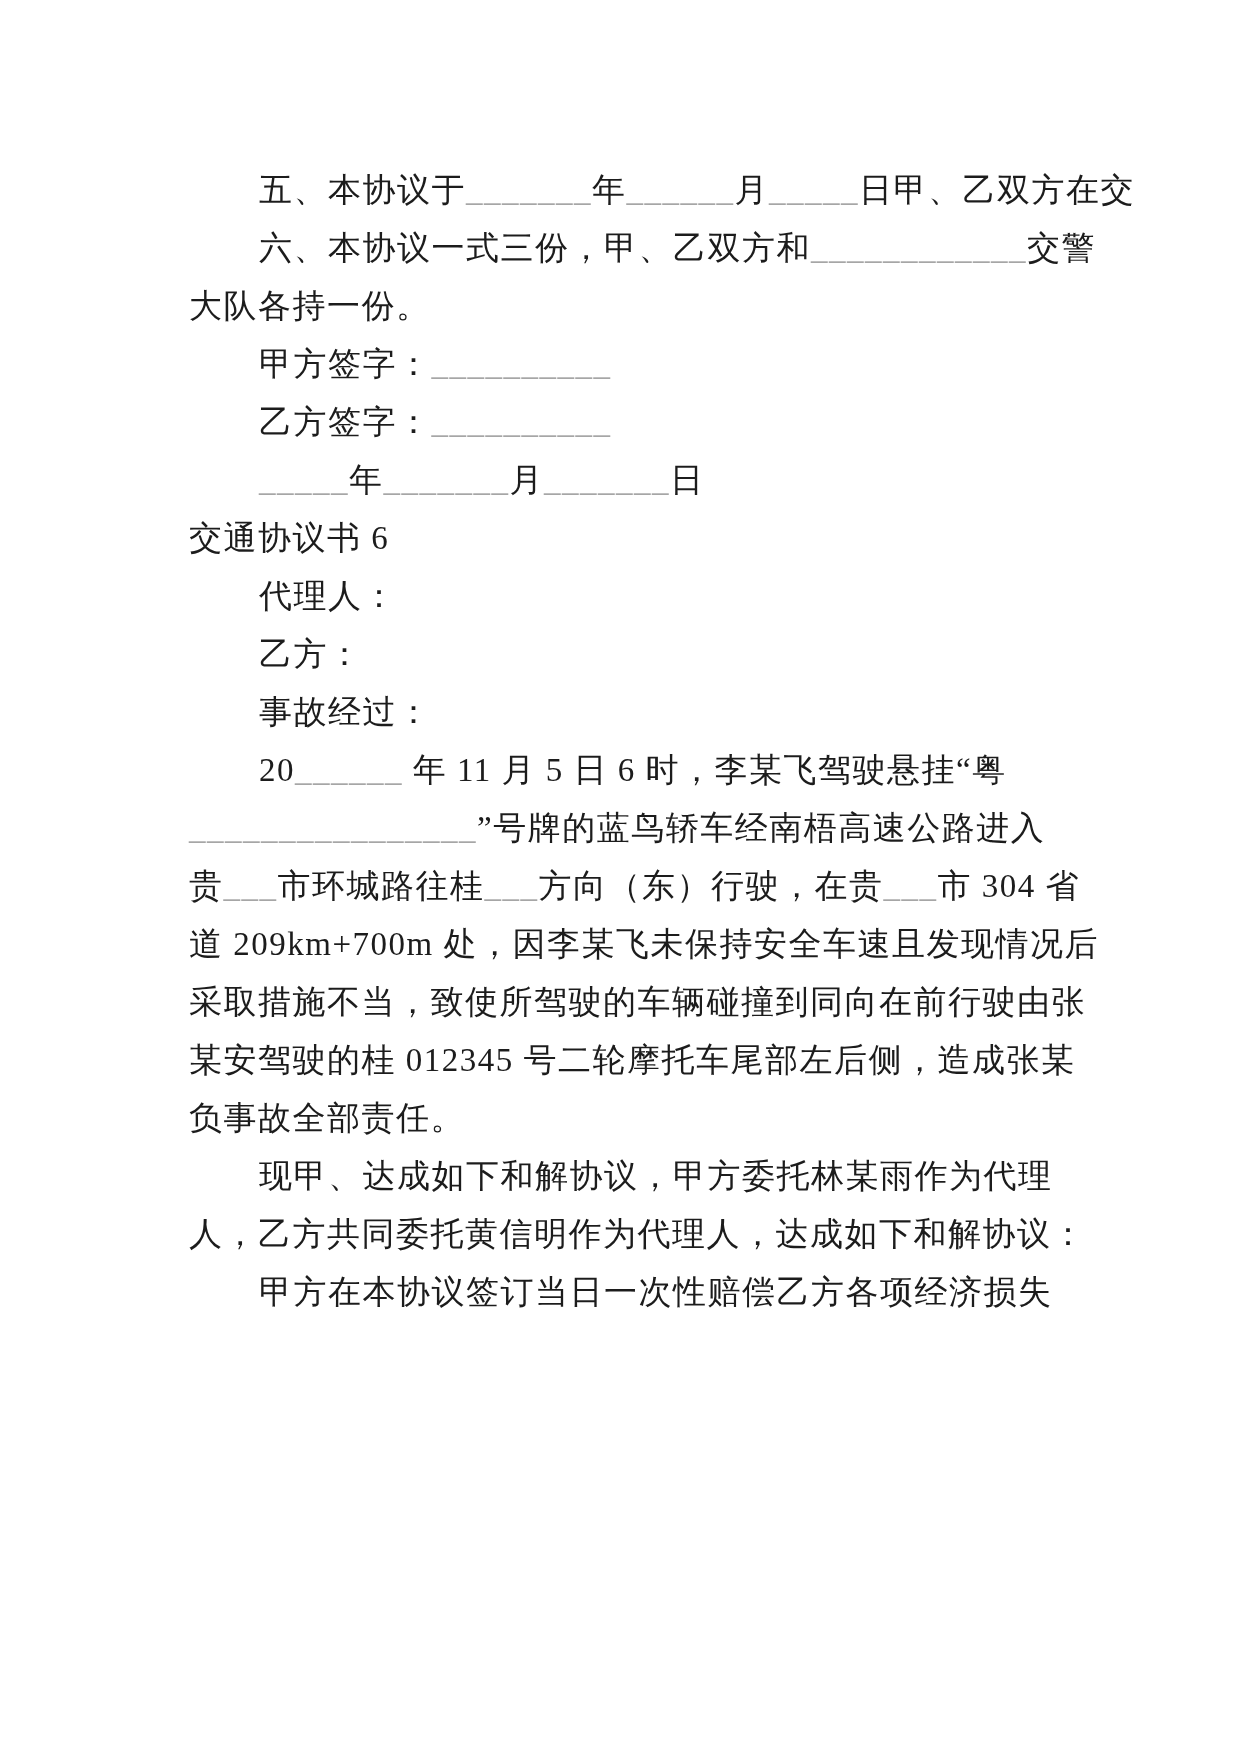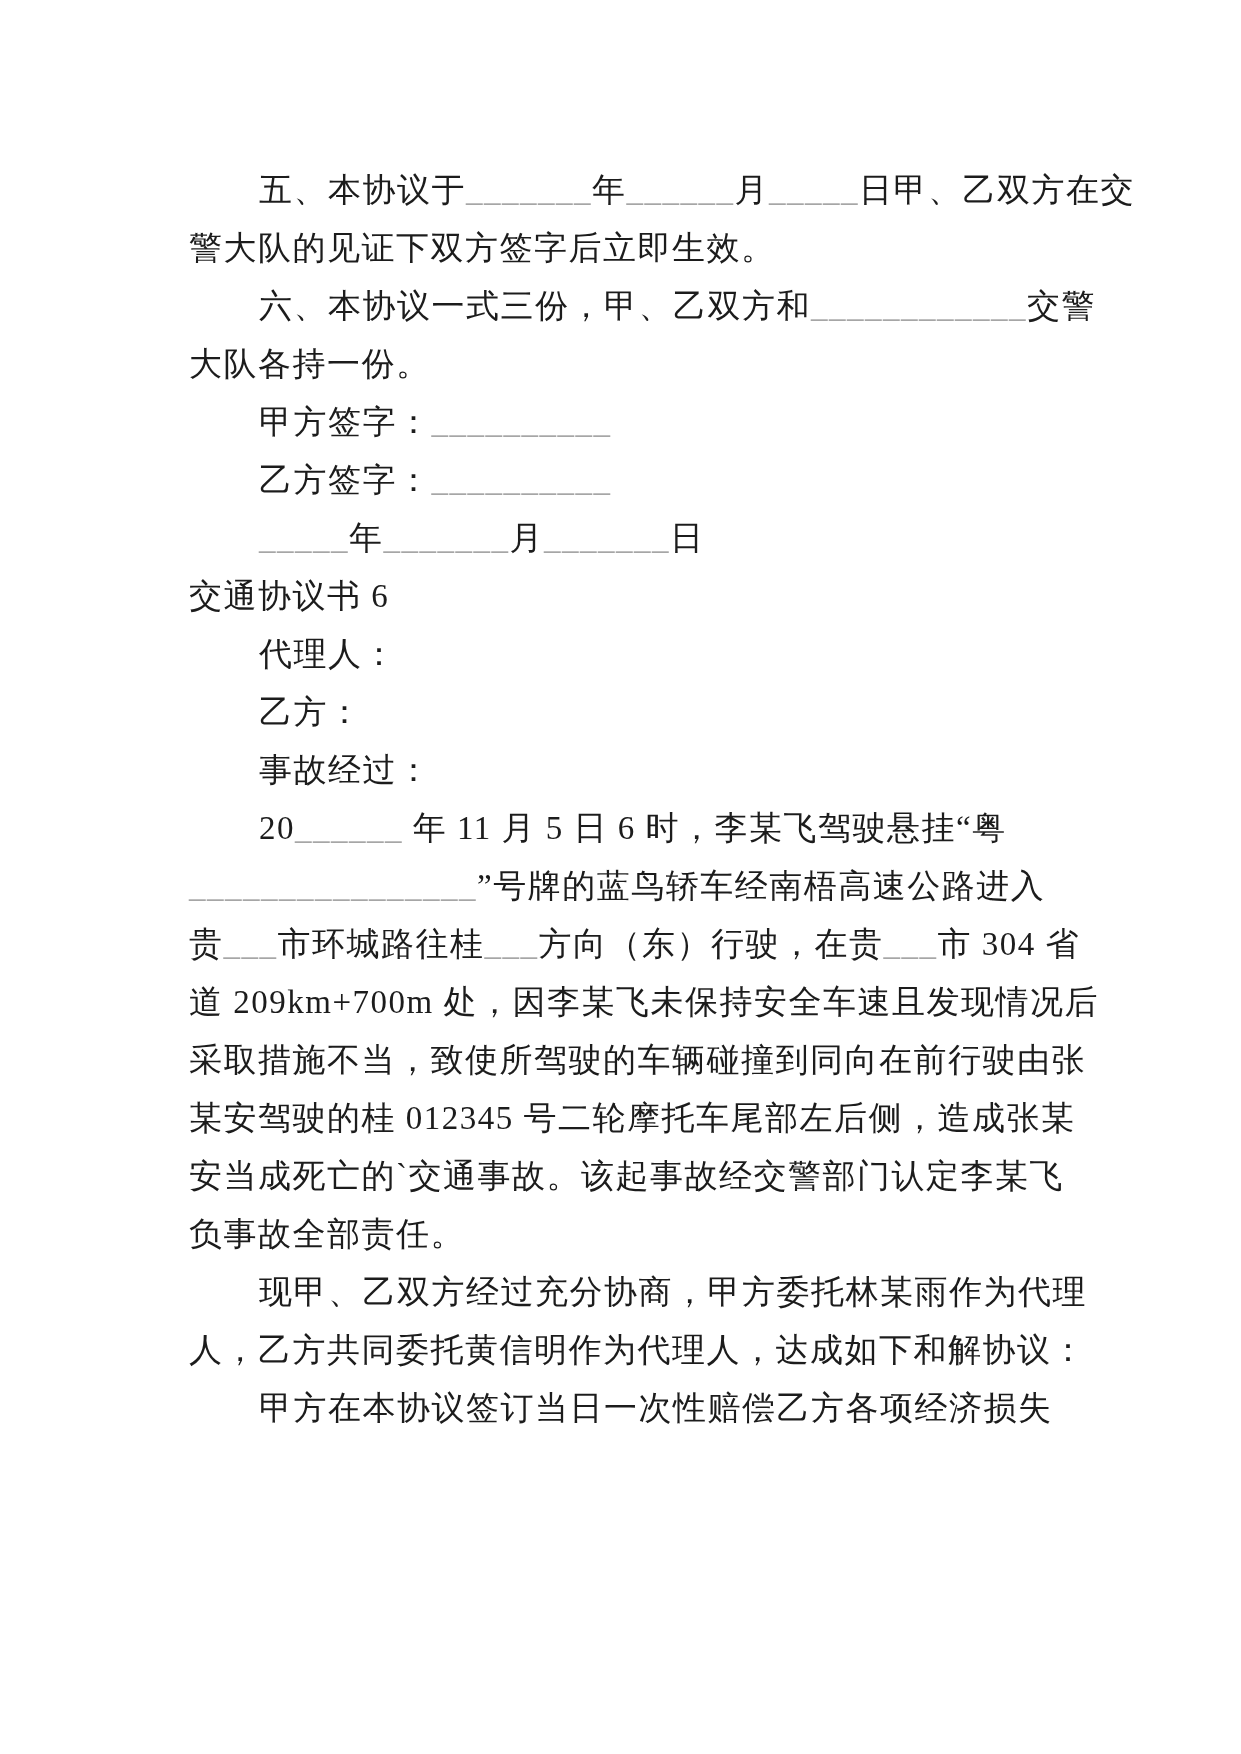--- a/index.html
+++ b/index.html
@@ -37,35 +37,33 @@
   .u {
     color: #a6a6a6;
   }
 </style>
 </head>
 <body>
 
 <div class="page">
   <div class="text-column">
     <div class="doc-line indent">五、本协议于<span class="u">_______</span>年<span class="u">______</span>月<span class="u">_____</span>日甲、乙双方在交</div>
-    <div class="doc-line">警大队的见证下双方签字后立即生效。</div>
     <div class="doc-line indent">六、本协议一式三份，甲、乙双方和<span class="u">____________</span>交警</div>
     <div class="doc-line">大队各持一份。</div>
     <div class="doc-line indent">甲方签字：<span class="u">__________</span></div>
     <div class="doc-line indent">乙方签字：<span class="u">__________</span></div>
     <div class="doc-line indent"><span class="u">_____</span>年<span class="u">_______</span>月<span class="u">_______</span>日</div>
     <div class="doc-line">交通协议书 6</div>
     <div class="doc-line indent">代理人：</div>
     <div class="doc-line indent">乙方：</div>
     <div class="doc-line indent">事故经过：</div>
     <div class="doc-line indent">20<span class="u">______</span> 年 11 月 5 日 6 时，李某飞驾驶悬挂“粤</div>
     <div class="doc-line"><span class="u">________________</span>”号牌的蓝鸟轿车经南梧高速公路进入</div>
     <div class="doc-line">贵<span class="u">___</span>市环城路往桂<span class="u">___</span>方向（东）行驶，在贵<span class="u">___</span>市 304 省</div>
     <div class="doc-line">道 209km+700m 处，因李某飞未保持安全车速且发现情况后</div>
     <div class="doc-line">采取措施不当，致使所驾驶的车辆碰撞到同向在前行驶由张</div>
     <div class="doc-line">某安驾驶的桂 012345 号二轮摩托车尾部左后侧，造成张某</div>
-    <div class="doc-line">安当成死亡的`交通事故。该起事故经交警部门认定李某飞</div>
     <div class="doc-line">负事故全部责任。</div>
-    <div class="doc-line indent">现甲、乙双方经过充分协商，甲方委托林某雨作为代理</div>
+    <div class="doc-line indent">现甲、达成如下和解协议，甲方委托林某雨作为代理</div>
     <div class="doc-line">人，乙方共同委托黄信明作为代理人，达成如下和解协议：</div>
     <div class="doc-line indent">甲方在本协议签订当日一次性赔偿乙方各项经济损失</div>
   </div>
 </div>
 
 </body></html>

